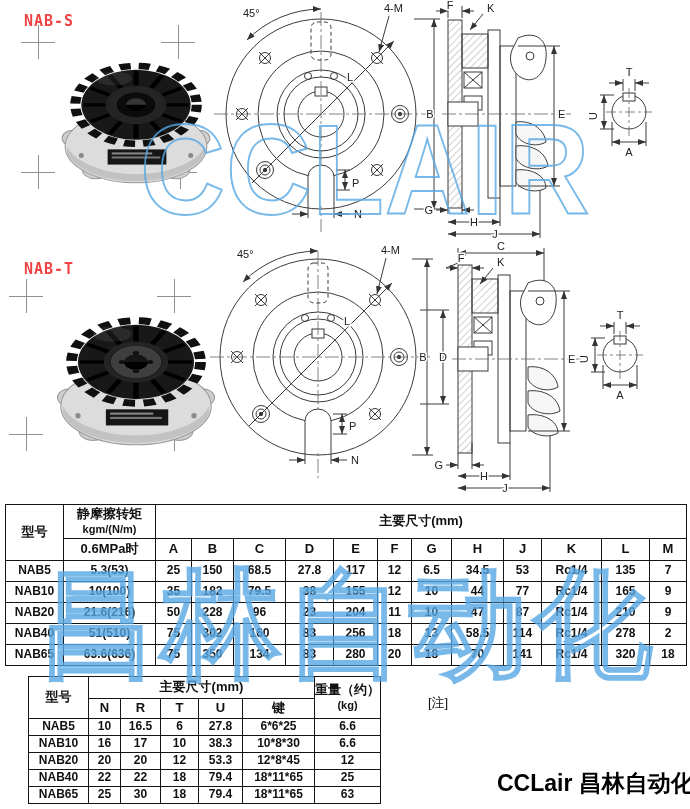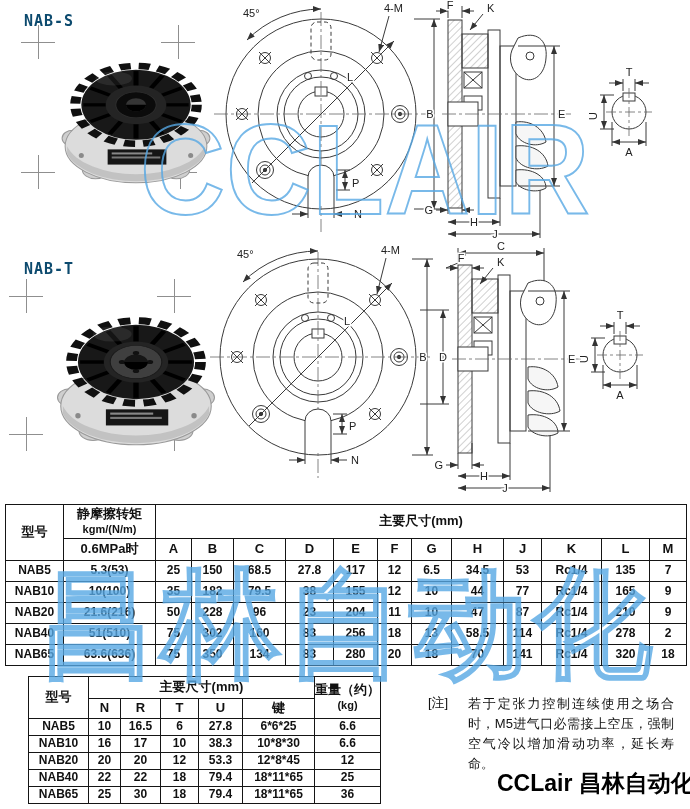--- a/index.html
+++ b/index.html
@@ -1,19 +1,19 @@
 <!DOCTYPE html>
 <html><head>
 <meta charset="utf-8">
 <style>
   html,body{margin:0;padding:0;background:#fff;}
   #page{position:relative;width:690px;height:809px;background:#fff;overflow:hidden;
         font-family:"Liberation Sans",sans-serif;color:#111;}
   .abs{position:absolute;}
-  .model-label{font:bold 15px "DejaVu Sans Mono",monospace;color:#0c4a6e;letter-spacing:1px;}
+  .model-label{font:bold 15px "DejaVu Sans Mono",monospace;color:#ef4444;letter-spacing:1px;}
   .cropmark{width:34px;height:34px;pointer-events:none;
     background:linear-gradient(#8f8f8f,#8f8f8f) center/100% 1px no-repeat,
                linear-gradient(#8f8f8f,#8f8f8f) center/1px 100% no-repeat;}
   svg text{font:11px "Liberation Sans",sans-serif;fill:#222;paint-order:stroke;stroke:#fff;stroke-width:3px;}
   table{border-collapse:collapse;table-layout:fixed;background:#fff;}
   th,td{border:1.6px solid #151515;text-align:center;vertical-align:middle;padding:0;
         font:bold 12px/1.1 "Liberation Sans",sans-serif;color:#111;}
   th{font-size:13px;}
   .unit{font-weight:bold;font-size:11px;margin-top:12px;}
   .wm{pointer-events:none;font-weight:bold;color:transparent;
@@ -596,26 +596,25 @@
       <td>18*11*65</td>
       <td>25</td>
     </tr>
     <tr>
       <td>NAB65</td>
       <td>25</td>
           <td>30</td>
       <td>18</td>
           <td>79.4</td>
       <td>18*11*65</td>
-      <td>36</td>
+      <td>63</td>
     </tr>
   </tbody>
     </table>
 
   <div class="abs note-label" style="left:428px;top:694px;">[注]</div>
-  <div class="abs note-text" style="left:468px;top:694px;">若于定张力控制连续使用之场合时，M5进气口必需接上空压，强制空气冷以增加滑动功率，延长寿命。</div>
 
   <div class="abs brand" style="left:497px;top:768px;">CCLair 昌林自动化</div>
 
   <div class="abs wm" style="left:140px;top:96px;font-size:128px;letter-spacing:1px;transform:scaleX(0.92);transform-origin:left top;">CCLAIR</div>
   <div class="abs wm" style="left:38px;top:546px;font-size:118px;letter-spacing:6px;text-align:right;">昌林自动化</div>
 
 </div>
 
 </body></html>

